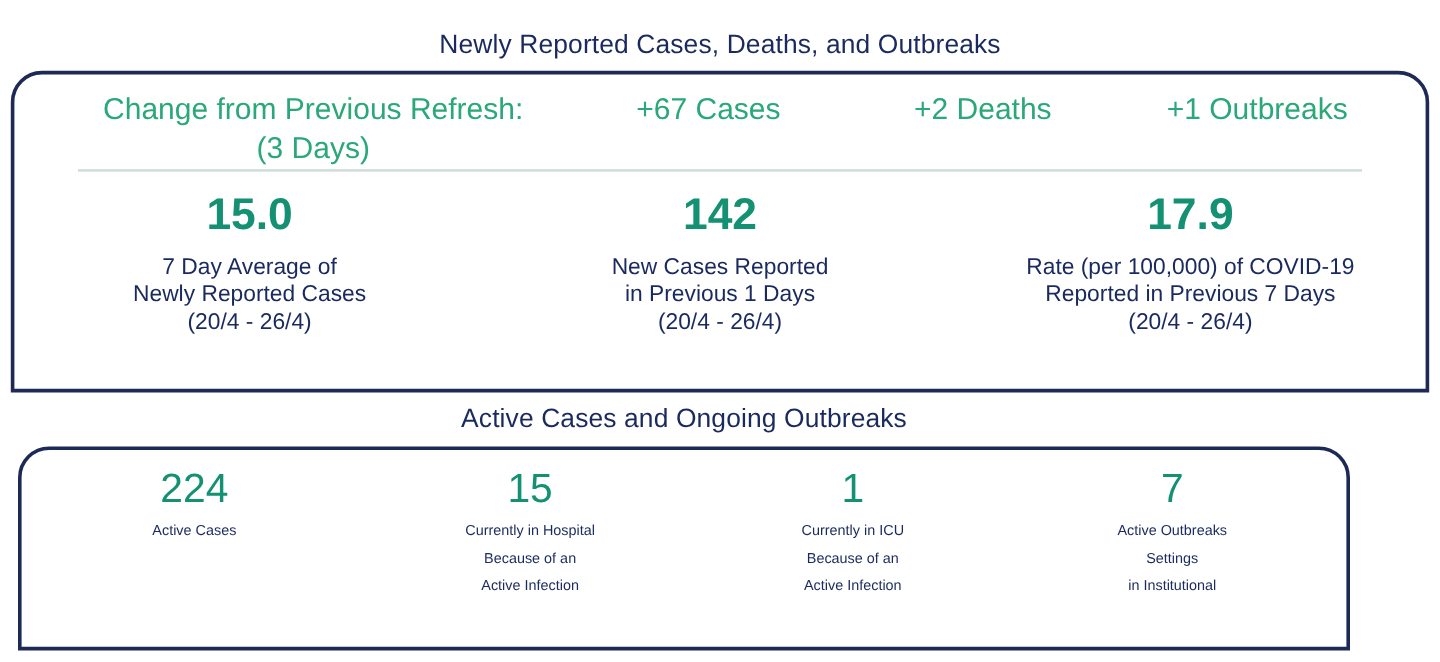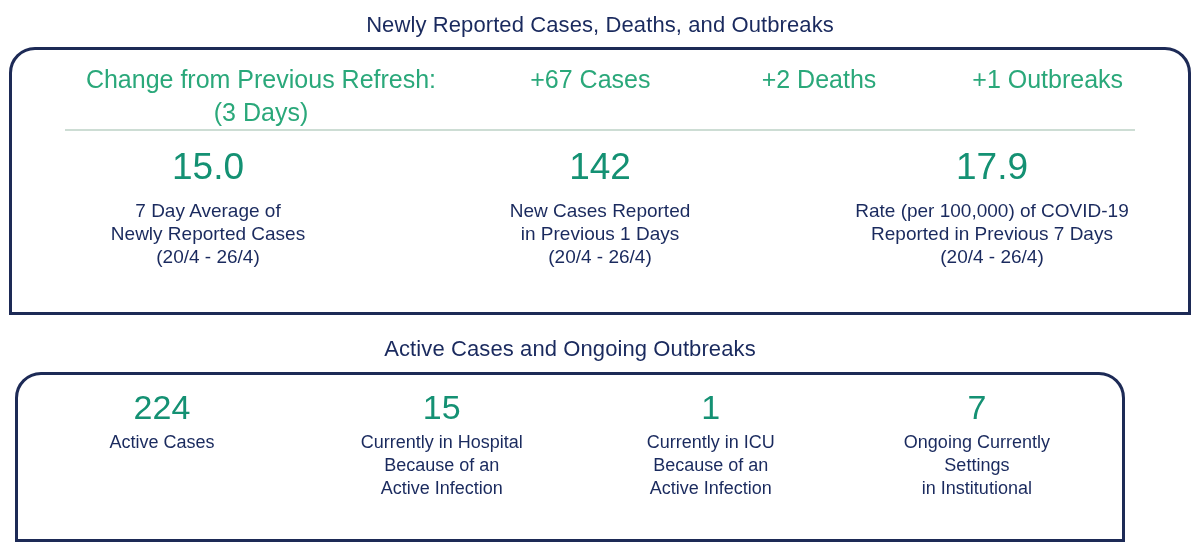--- a/index.html
+++ b/index.html
@@ -38,21 +38,21 @@
     border: 3px solid #1d2a56;
     border-radius: 26px 26px 0 0;
     background: #ffffff;
     box-sizing: border-box;
   }
 
   
   .section-one {
     position: absolute;
     left: 0;
-    top: 0;
+    top: 12px;
     width: 1200px;
   }
   .section-one .section-title {
     margin-top: 12px;
     margin-bottom: 9px;
   }
   .card-one {
     margin: 0 9px;
     height: 268px;
     padding: 0;
@@ -96,21 +96,21 @@
     padding-top: 14px;
   }
   .stat-one {
     flex: 1 1 0;
     text-align: center;
   }
   .stat-one .stat-value {
     color: #149173;
     font-size: 37px;
     line-height: 44px;
-    font-weight: 400;
+    font-weight: 700;
   }
   .stat-one .stat-label {
     color: #1a2a5e;
     font-size: 19px;
     line-height: 23px;
     margin-top: 10px;
   }
 
   
   .section-two {
@@ -142,21 +142,21 @@
   .stat-two.col-outbreak { flex: 0.98 1 0; }
 
   .stat-two .stat-value {
     color: #149173;
     font-size: 34px;
     line-height: 40px;
     font-weight: 400;
   }
   .stat-two .stat-label {
     color: #1a2a5e;
-    font-size: 18px;
+    font-size: 12px;
     line-height: 23px;
     margin-top: 4px;
   }
 </style>
 </head>
 <body>
 
 <div class="dashboard">
 
   <div class="section-one">
@@ -238,21 +238,21 @@
           <div class="stat-label">
             <div>Currently in ICU</div>
             <div>Because of an</div>
             <div>Active Infection</div>
           </div>
         </div>
 
         <div class="stat-two col-outbreak">
           <div class="stat-value">7</div>
           <div class="stat-label">
-            <div>Ongoing Currently</div>
+            <div>Active Outbreaks</div>
             <div>Settings</div>
             <div>in Institutional</div>
           </div>
         </div>
 
       </div>
     </div>
   </div>
 
 </div>

